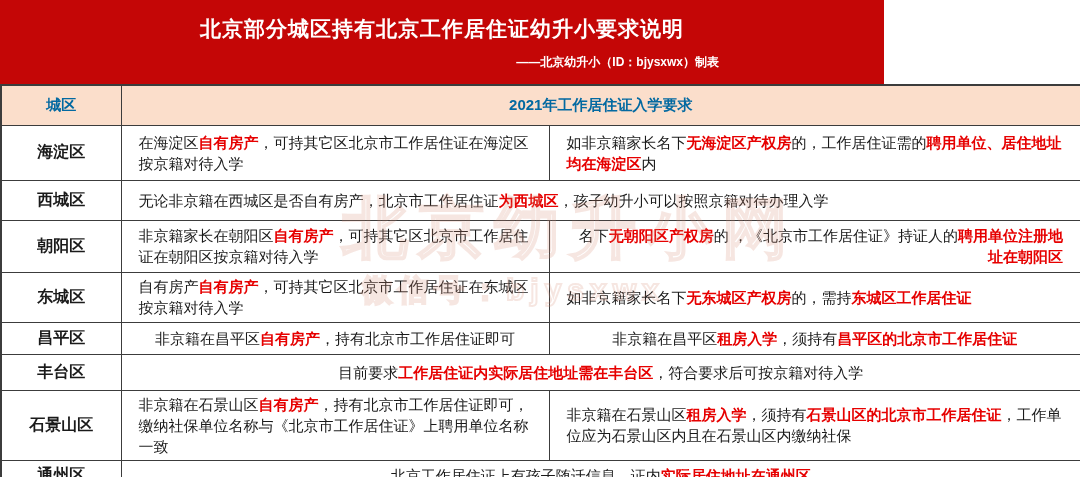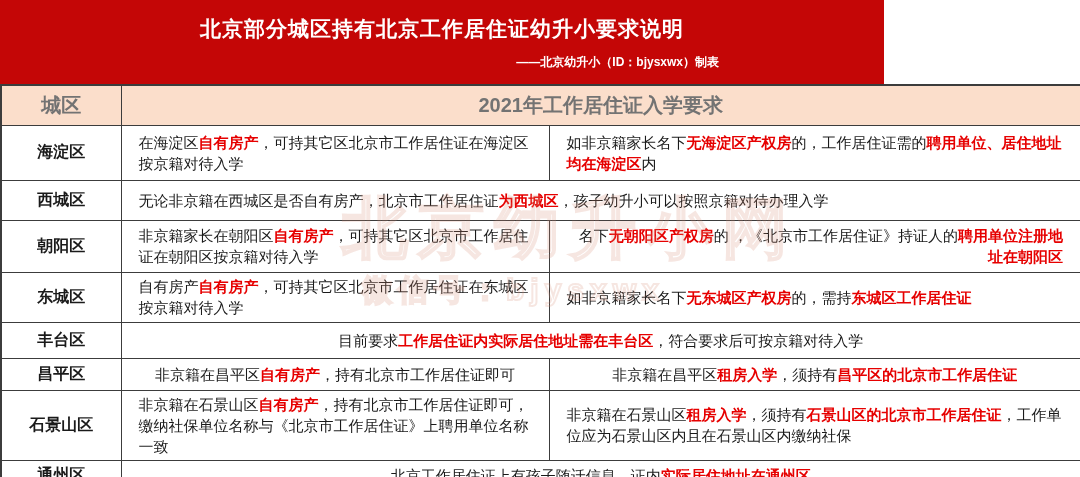--- a/index.html
+++ b/index.html
@@ -40,23 +40,23 @@
     border-collapse:collapse;
     table-layout:fixed;
     border:2px solid var(--border);
   }
   .req-table th,.req-table td{
     border:1px solid var(--border);
     vertical-align:middle;
   }
   .req-table th{
     background:var(--header-bg);
-    font-size:20px;
+    font-size:15px;
     font-weight:bold;
-    color:#737373;
+    color:#0369a1;
     height:40px;
     text-align:center;
   }
   td.district{
     font-size:16px;
     font-weight:bold;
     color:#1a1a1a;
     text-align:center;
     padding:4px 4px;
   }
@@ -119,28 +119,28 @@
       <tr style="height: 52px;">
         <td class="district">朝阳区</td>
         <td class="req" style="text-align: left;"><span>非京籍家长在朝阳区</span><span class="hl">自有房产</span><span>，可持其它区北京市工作居住证在朝阳区按京籍对待入学</span></td>
         <td class="req" style="text-align: right;"><span>名下</span><span class="hl">无朝阳区产权房</span><span>的 ，《北京市工作居住证》持证人的</span><span class="hl">聘用单位注册地址在朝阳区</span></td>
       </tr>
       <tr style="height: 50px;">
         <td class="district">东城区</td>
         <td class="req" style="text-align: left;"><span>自有房产</span><span class="hl">自有房产</span><span>，可持其它区北京市工作居住证在东城区按京籍对待入学</span></td>
         <td class="req" style="text-align: left;"><span>如非京籍家长名下</span><span class="hl">无东城区产权房</span><span>的，需持</span><span class="hl">东城区工作居住证</span></td>
       </tr>
-      <tr style="height: 36px;">
-        <td class="district">丰台区</td>
-        <td class="req" colspan="2" style="text-align: center;"><span>目前要求</span><span class="hl">工作居住证内实际居住地址需在丰台区</span><span>，符合要求后可按京籍对待入学</span></td>
-      </tr>
       <tr style="height: 32px;">
         <td class="district">昌平区</td>
         <td class="req" style="text-align: center;"><span>非京籍在昌平区</span><span class="hl">自有房产</span><span>，持有北京市工作居住证即可</span></td>
         <td class="req" style="text-align: center;"><span>非京籍在昌平区</span><span class="hl">租房入学</span><span>，须持有</span><span class="hl">昌平区的北京市工作居住证</span></td>
+      </tr>
+      <tr style="height: 36px;">
+        <td class="district">丰台区</td>
+        <td class="req" colspan="2" style="text-align: center;"><span>目前要求</span><span class="hl">工作居住证内实际居住地址需在丰台区</span><span>，符合要求后可按京籍对待入学</span></td>
       </tr>
       <tr style="height: 53px;">
         <td class="district">石景山区</td>
         <td class="req" style="text-align: left;"><span>非京籍在石景山区</span><span class="hl">自有房产</span><span>，持有北京市工作居住证即可，缴纳社保单位名称与《北京市工作居住证》上聘用单位名称一致</span></td>
         <td class="req" style="text-align: left;"><span>非京籍在石景山区</span><span class="hl">租房入学</span><span>，须持有</span><span class="hl">石景山区的北京市工作居住证</span><span>，工作单位应为石景山区内且在石景山区内缴纳社保</span></td>
       </tr>
       <tr style="height: 32px;">
         <td class="district">通州区</td>
         <td class="req" colspan="2" style="text-align: center;"><span>北京工作居住证上有孩子随迁信息，证内</span><span class="hl">实际居住地址在通州区</span></td>
       </tr>

